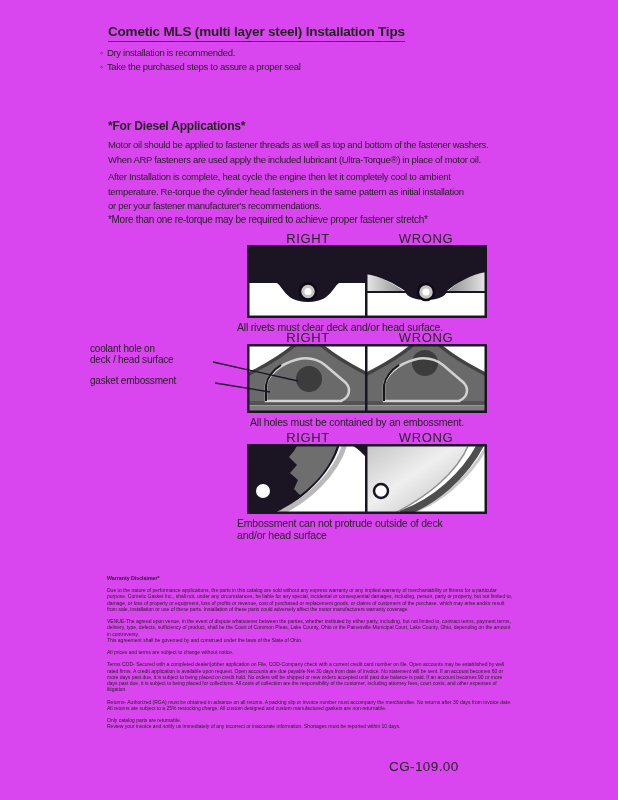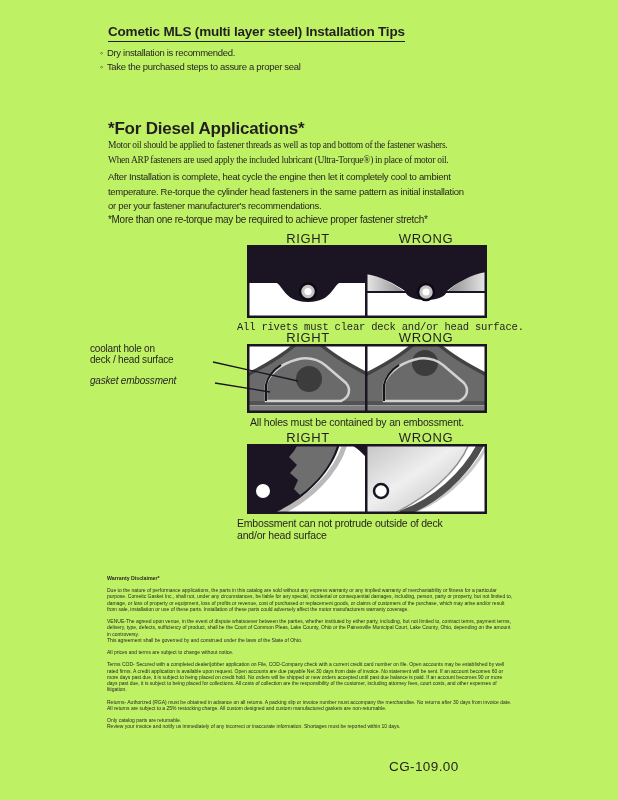--- a/index.html
+++ b/index.html
@@ -1,46 +1,46 @@
 <!DOCTYPE html>
 <html><head>
 <meta charset="utf-8">
 <style>
   html,body{margin:0;padding:0;background:#fff;}
   .page{
-    position:relative;width:618px;height:800px;background:#bef264;
+    position:relative;width:618px;height:800px;background:#d946ef;
     font-family:"Liberation Sans","DejaVu Sans",sans-serif;color:#231f20;overflow:hidden;
   }
   .abs{position:absolute;}
   .title{
     left:108px;top:24px;font-size:13.5px;font-weight:bold;letter-spacing:-0.2px;
     border-bottom:1.8px solid #231f20;padding-bottom:2px;white-space:nowrap;
   }
   .tips{left:100px;top:46px;font-size:9.5px;letter-spacing:-0.3px;}
   .tip{line-height:14px;white-space:nowrap;}
   .tip.lvl1::before{content:"\25E6";margin-right:4px;font-size:9px;}
   .tip.lvl2{padding-left:19px;}
   .tip.lvl2::before{content:"\2022";margin-right:4px;font-size:9px;}
-  .diesel-heading{left:108px;top:119px;font-size:17px;font-weight:bold;letter-spacing:-0.2px;}
+  .diesel-heading{left:108px;top:119px;font-size:12px;font-weight:bold;letter-spacing:-0.2px;}
   .body-para{font-size:9.5px;letter-spacing:-0.3px;line-height:14.5px;white-space:pre-line;}
-  .p1{left:108px;top:138px;font-family:Liberation Serif, serif;}
+  .p1{left:108px;top:138px;}
   .p2{left:108px;top:170px;}
   .note{left:108px;top:214px;font-size:10px;letter-spacing:-0.3px;}
   .dg-header{font-size:13px;letter-spacing:0.6px;width:122px;text-align:center;font-weight:500;}
   .hdr-r1{top:231px;} .hdr-r2{top:330px;} .hdr-r3{top:430px;}
   .col-l{left:247px;} .col-r{left:365px;}
   .panel{line-height:0;}
   .pan-r1{top:245px;} .pan-r2{top:344px;} .pan-r3{top:444px;}
   .caption{font-size:10.5px;letter-spacing:-0.2px;line-height:12px;white-space:pre-line;}
-  .cap-r1{left:237px;top:321px;font-family:Liberation Mono, monospace;}
+  .cap-r1{left:237px;top:321px;}
   .cap-r2{left:250px;top:416px;}
   .cap-r3{left:237px;top:517px;}
   .callout{font-size:10px;letter-spacing:-0.2px;line-height:11px;text-align:left;white-space:pre-line;}
   .callout-coolant{left:90px;top:343px;width:120px;}
-  .callout-emboss{left:90px;top:375px;width:120px;font-style:italic;}
+  .callout-emboss{left:90px;top:375px;width:120px;}
   .leader-overlay{left:0;top:0;width:618px;height:800px;pointer-events:none;}
   .legal{left:107px;top:575px;width:410px;height:185px;}
   .legal-inner{
     width:812px;transform:scale(0.5);transform-origin:0 0;
     font-size:10px;line-height:12.5px;letter-spacing:0;color:#231f20;
   }
   .legal-heading{font-weight:bold;font-size:10.5px;margin:0 0 12px 0;}
   .legal-inner p{margin:0 0 12px 0;white-space:pre-line;}
   .pageno{left:389px;top:759px;font-size:13.5px;letter-spacing:0.4px;text-align:right;}
 </style>

